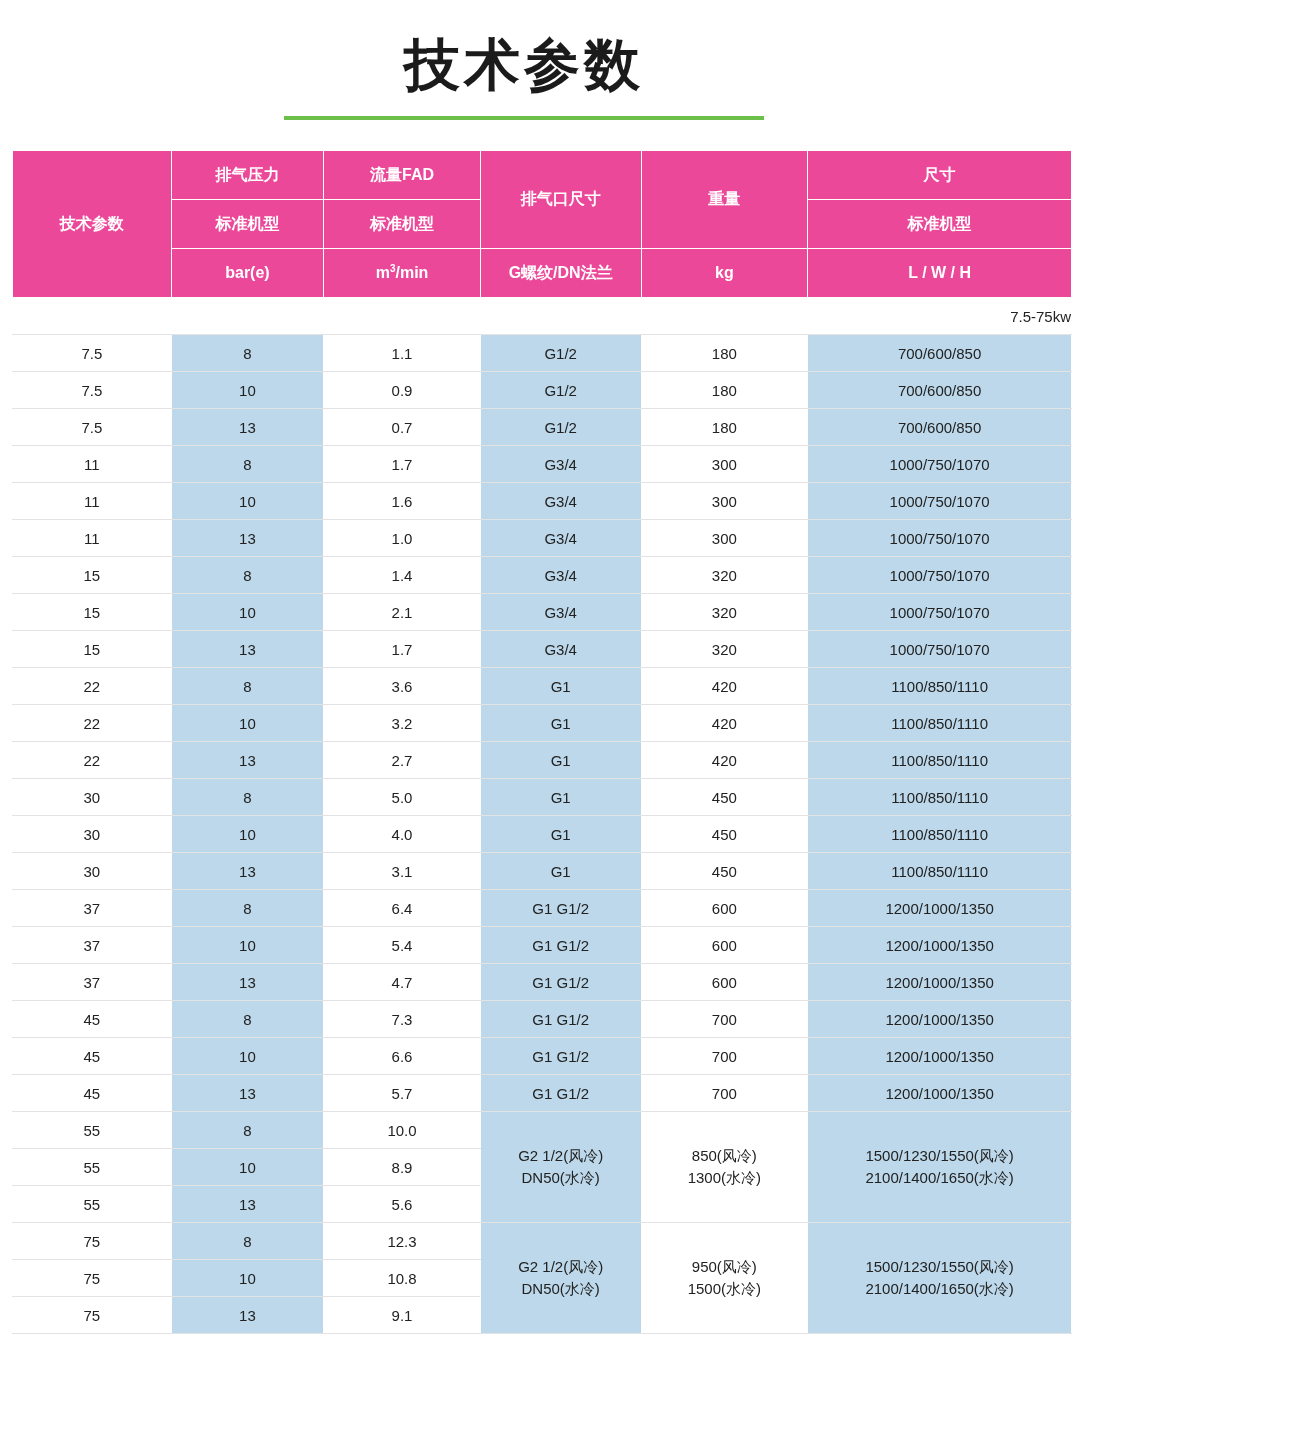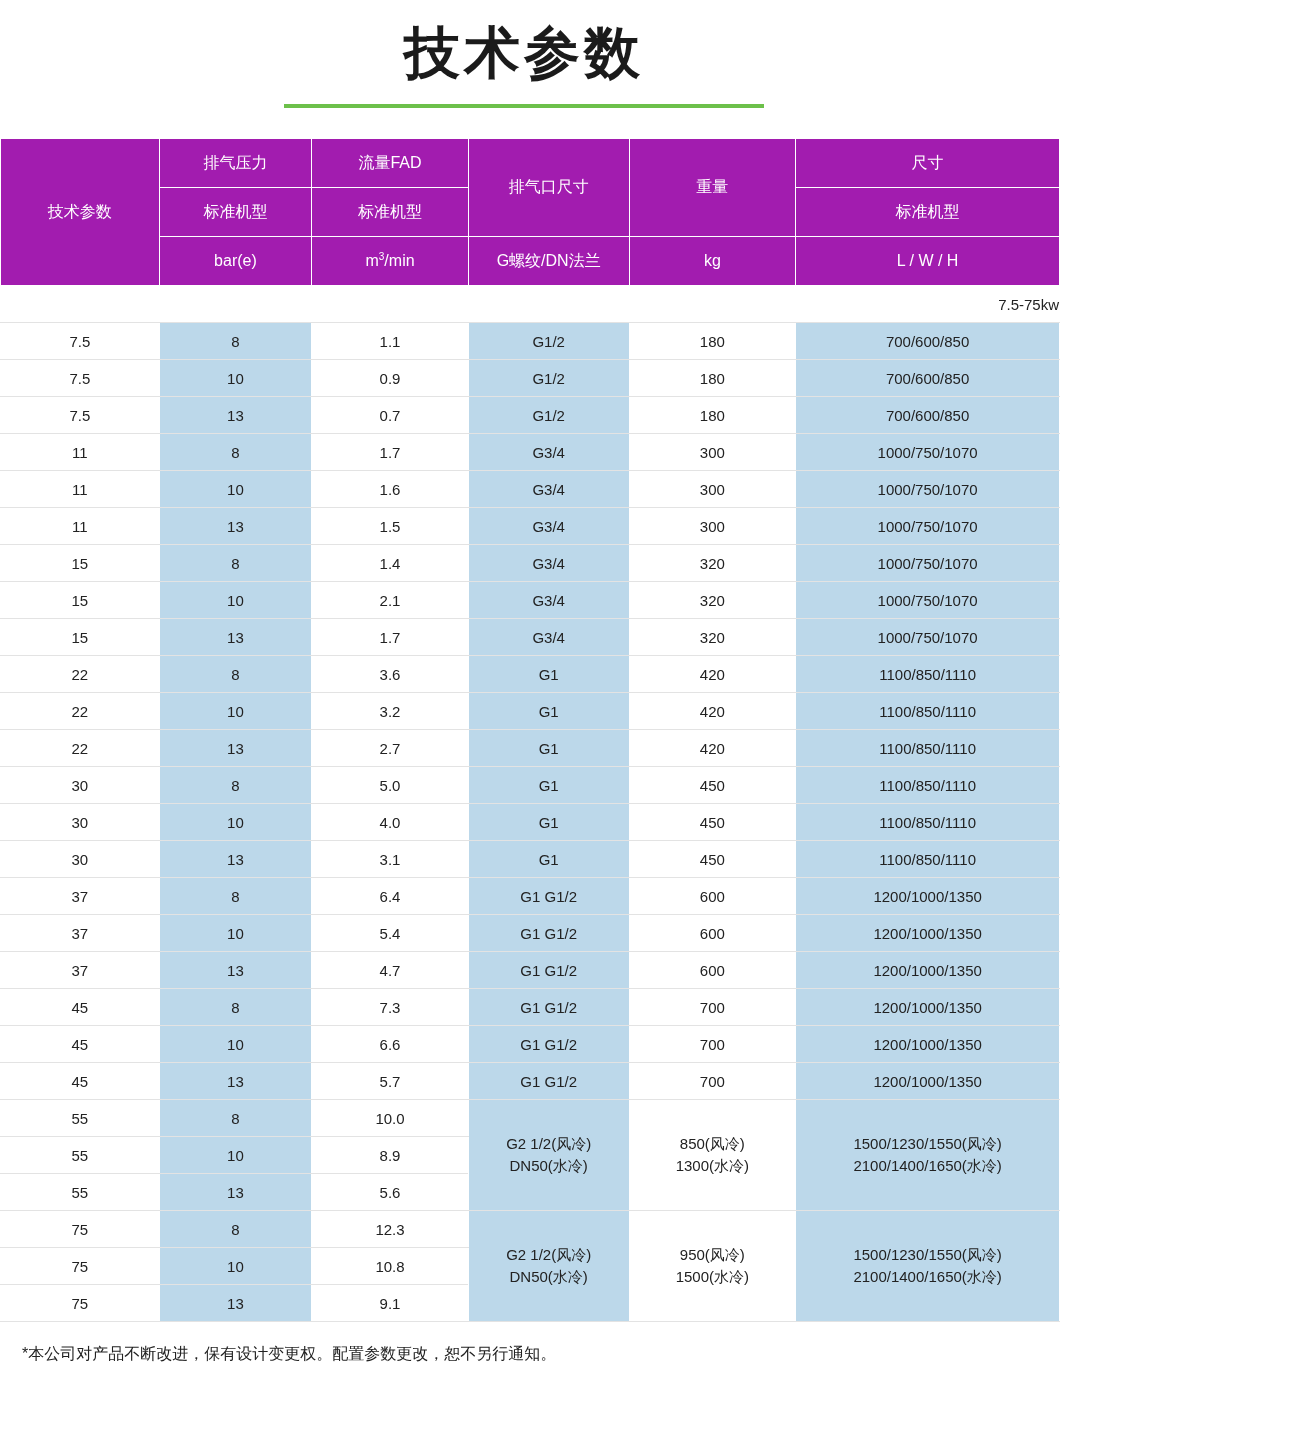--- a/index.html
+++ b/index.html
@@ -9,21 +9,21 @@
   body {
     width: 1300px;
     min-height: 1436px;
     background: #ffffff;
     font-family: "Liberation Sans", "DejaVu Sans", sans-serif;
     color: #222222;
   }
   .page {
     width: 1048px;
     box-sizing: border-box;
-    padding: 0;
+    padding: 12px;
   }
   .title-block {
     text-align: center;
     padding-top: 18px;
   }
   .page-title {
     font-size: 56px;
     font-weight: bold;
     letter-spacing: 4px;
     color: #1b1b1b;
@@ -53,23 +53,23 @@
   table.spec col.c-weight { width: 165px; }
   table.spec col.c-dim    { width: 261px; }
 
   table.spec th, table.spec td {
     border: 1px solid #ffffff;
     text-align: center;
     vertical-align: middle;
     padding: 0;
   }
   thead th {
-    background: #a21caf;
+    background: #ec4899;
     color: #ffffff;
-    font-weight: normal;
+    font-weight: bold;
     font-size: 16px;
     height: 48px;
     border: 1px solid #5a5a5a;
   }
   thead th sup {
     font-size: 10px;
     vertical-align: super;
   }
   tr.group-row td {
     background: #3b3b3b;
@@ -185,21 +185,21 @@
             <td>11</td>
             <td class="hl">10</td>
             <td>1.6</td>
             <td class="hl">G3/4</td>
             <td>300</td>
             <td class="hl">1000/750/1070</td>
           </tr>
           <tr>
             <td>11</td>
             <td class="hl">13</td>
-            <td>1.5</td>
+            <td>1.0</td>
             <td class="hl">G3/4</td>
             <td>300</td>
             <td class="hl">1000/750/1070</td>
           </tr>
           <tr>
             <td>15</td>
             <td class="hl">8</td>
             <td>1.4</td>
             <td class="hl">G3/4</td>
             <td>320</td>
@@ -350,15 +350,14 @@
           </tr>
           <tr>
             <td>75</td>
             <td class="hl">13</td>
             <td>9.1</td>
           </tr>
         </tbody>
     </table>
   </div>
 
-  <div class="footnote">*本公司对产品不断改进，保有设计变更权。配置参数更改，恕不另行通知。</div>
 
 </div>
 
 </body></html>

